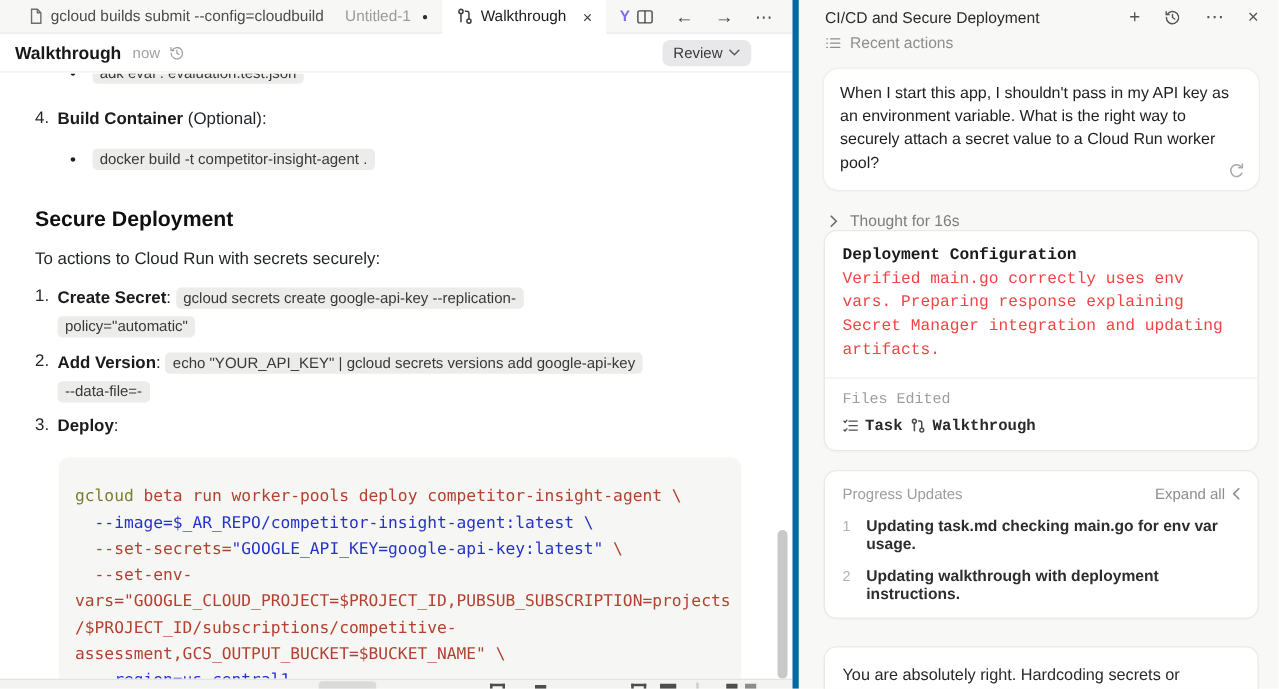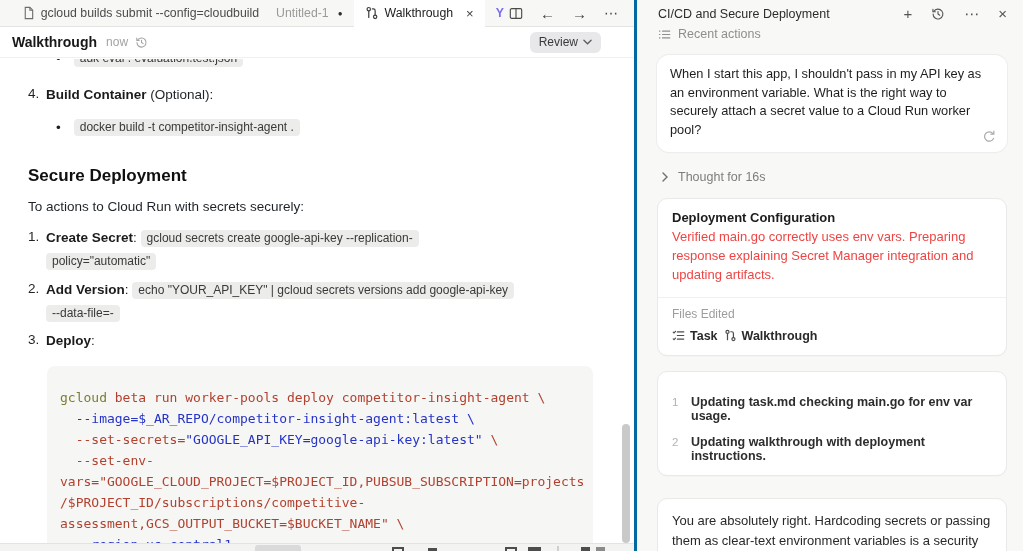--- a/index.html
+++ b/index.html
@@ -59,36 +59,36 @@
   .lscroll { position:absolute; right:4px; top:424px; width:8px; height:119px; border-radius:4px; background:#c9c9c9; }
 
   .bottom-strip { position:absolute; left:0; bottom:0; width:634px; height:8px; background:#f3f3f1; border-top:1px solid #e3e3e1; }
   .frag { position:absolute; bottom:0; }
   .pill-frag { left:255px; width:46px; height:6px; background:#dadada; border-radius:3px 3px 0 0; }
   .f-outline { height:4px; border:2px solid #4d4d4d; border-bottom:none; }
   .f-solid { height:3px; background:#4d4d4d; }
   .f-div { width:2px; height:5px; background:#cfcfcf; }
 
   
-  .right-panel { position:absolute; left:634px; top:0; width:389px; height:551px; background:#f8f8f6; border-left:3px solid #0369a1; }
+  .right-panel { position:absolute; left:634px; top:0; width:389px; height:551px; background:#f8f8f6; border-left:5px solid #0369a1; }
   .rp-header { height:25px; display:flex; align-items:center; padding:2px 16px 0 21px; font-size:12.5px; color:#2c2c2c; }
   .rp-icons { margin-left:auto; display:flex; align-items:center; gap:19px; color:#555; }
   .rp-icons .glyph { font-size:15px; line-height:1; }
   .recent-row { display:flex; align-items:center; gap:7px; color:#8e8e8e; font-size:12.5px; padding:2px 12px 0 21px; }
 
   .user-card { margin:14px 16px 0 20px; background:#fff; border-radius:12px; padding:10px 13px 12px;
     box-shadow:0 0 0 1px #ededeb, 0 1px 2px rgba(0,0,0,.03);
     font-size:12.8px; line-height:1.46; color:#1e1e1e; position:relative; }
   .restore-ic { position:absolute; right:11px; bottom:9px; color:#a9a9a9; }
 
   .thought-row { display:flex; align-items:center; gap:10px; margin:18px 0 0 25px; color:#7d7d7d; font-size:12.5px; }
   .thought-row .chev { color:#6f6f6f; }
 
   .card { margin:0 16px 0 20px; background:#fff; border:1px solid #e9e9e7; border-radius:10px; box-shadow:0 1px 1px rgba(0,0,0,.02); }
-  .card1 { margin-top:14px; }
+  .card1 { margin-top:0;font-family:Liberation Mono, monospace; }
   .card-pad { padding:11px 14px 12px; }
   .card-title { font-size:13px; font-weight:700; color:#1c1c1c; }
   .card-body { font-size:13px; color:#ef4444; line-height:1.46; margin-top:3px; }
   .files-sect { border-top:1px solid #f0f0ee; padding:9px 14px 12px; }
   .sect-label { font-size:12px; color:#9d9d9d; }
   .fchips { display:flex; align-items:center; gap:6px; margin-top:8px; }
   .fchip { display:flex; align-items:center; gap:5px; font-size:12.5px; font-weight:700; color:#2a2a2a; cursor:pointer; }
   .fchip .ficon { color:#4d4d4d; }
 
   .card2 { margin-top:15px; }
@@ -303,20 +303,31 @@
             </svg>
           </span>
           <span>Walkthrough</span>
         </span>
       </div>
     </div>
   </div>
 
   <div class="card card2">
     <div class="card-pad">
+      <div class="pu-head">
+        <span class="sect-label">Progress Updates</span>
+        <span class="pu-right">
+          <span>Expand all</span>
+          <span>
+            <svg width="6" height="10" viewBox="0 0 6 10" fill="none" stroke="#8d8d8d" stroke-width="1.4" stroke-linecap="round">
+                <path d="M5 1L1 5l4 4"></path>
+              </svg>
+          </span>
+        </span>
+      </div>
       <div class="pu-item">
         <span class="pu-num">1</span>
         <span class="pu-text">Updating task.md checking main.go for env var usage.</span>
       </div>
       <div class="pu-item">
         <span class="pu-num">2</span>
         <span class="pu-text">Updating walkthrough with deployment instructions.</span>
       </div>
     </div>
   </div>

